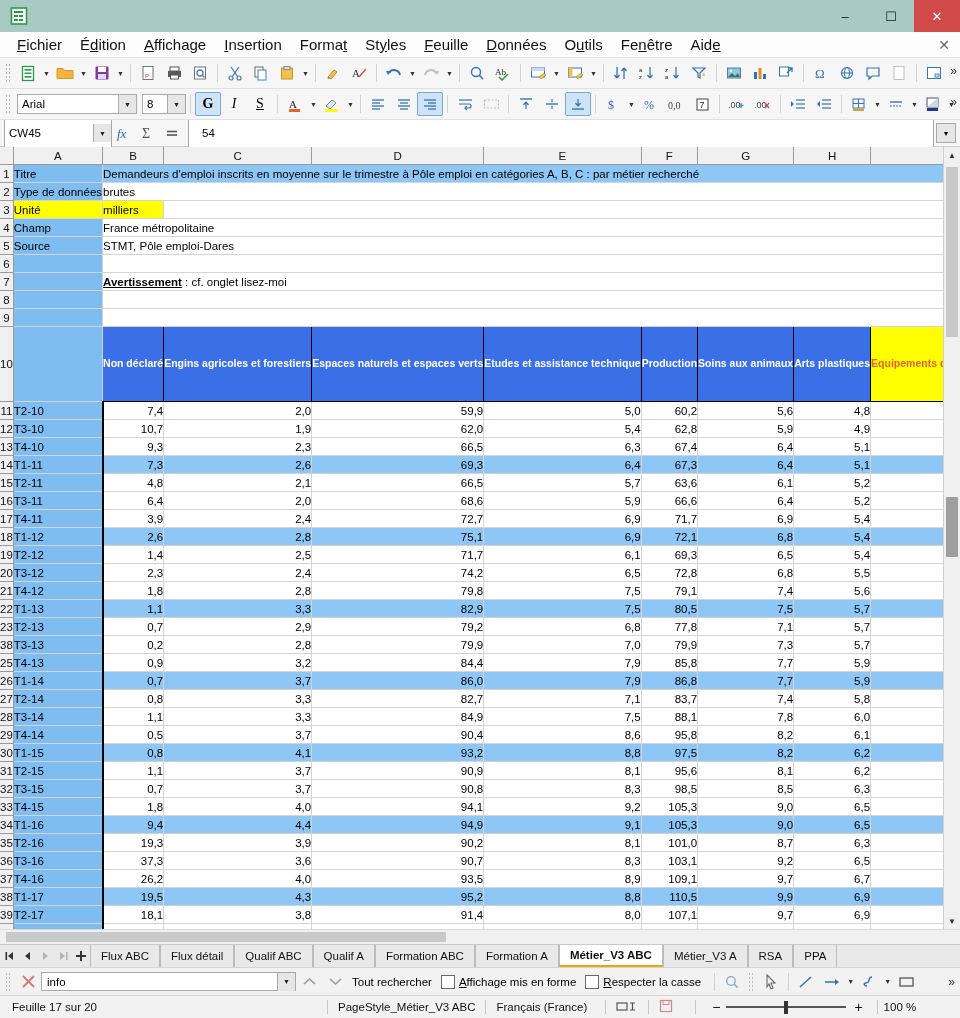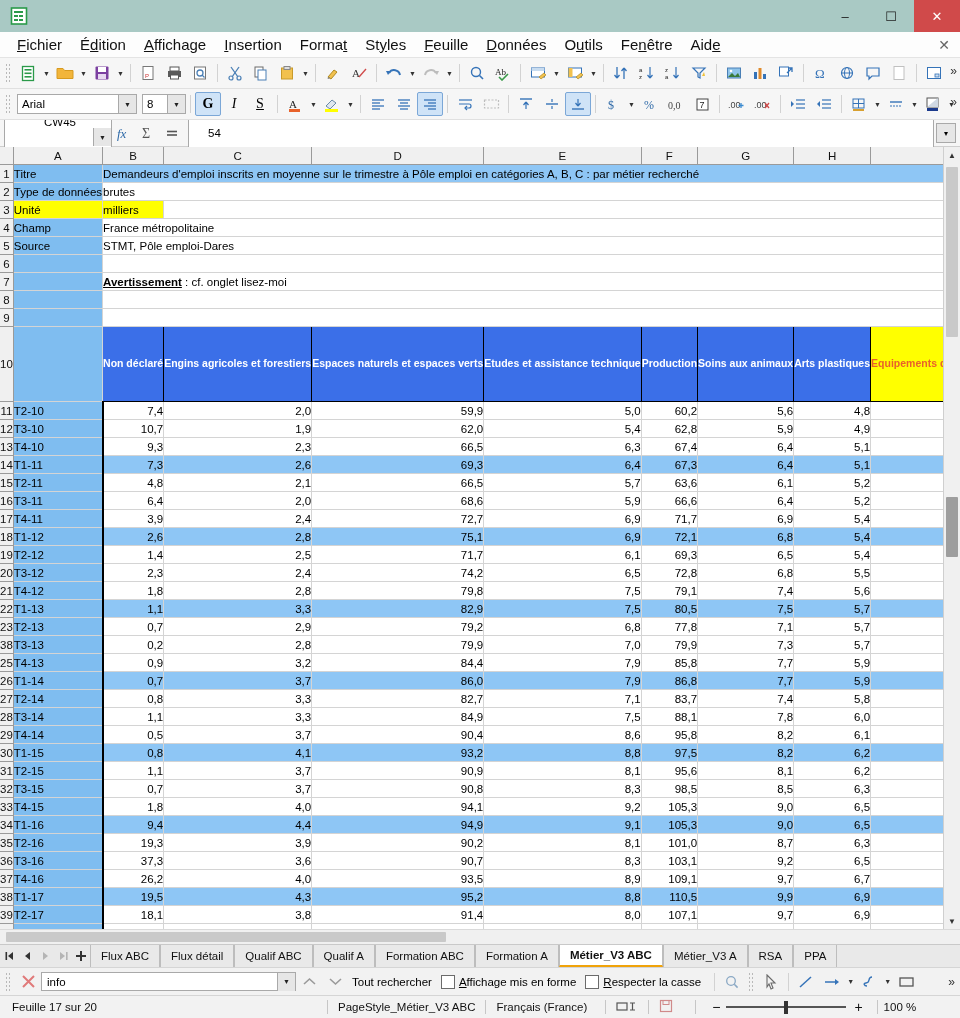--- a/index.html
+++ b/index.html
@@ -45,24 +45,24 @@
   .sizebox{height:20px;width:44px;border:1px solid #a9a9a9;background:#fff;display:flex;align-items:center;
            font-size:11.5px;padding-left:4px;box-sizing:border-box;margin-left:5px;}
   .dd{width:17px;height:18px;margin-left:auto;background:#e6e6e6;border-left:1px solid #a9a9a9;
       display:flex;align-items:center;justify-content:center;font-size:7px;color:#222;}
   .tb.active{background:#cfe3f7;border:1px solid #7ba7d7;box-sizing:border-box;}
 
   
   .formulabar{height:26px;background:#f6f6f6;display:flex;align-items:center;flex:0 0 26px;
               border-bottom:1px solid #cfcfcf;padding:0 4px;}
   .namebox{width:108px;height:36px;border:1px solid #a9a9a9;background:#fff;display:flex;align-items:center;
-           font-size:11.5px;padding-left:4px;box-sizing:border-box;flex-direction:column;}
+           font-size:11.5px;padding-left:4px;box-sizing:border-box;}
   .fbicon{width:24px;height:22px;display:flex;align-items:center;justify-content:center;}
   .inputline{flex:1;height:33px;background:#fff;border:1px solid #a9a9a9;display:flex;align-items:center;
-             font-size:11.5px;padding-left:19px;box-sizing:border-box;margin-left:4px;}
+             font-size:11.5px;padding-left:13px;box-sizing:border-box;margin-left:4px;}
   .fbdd{width:20px;height:20px;background:#e6e6e6;border:1px solid #a9a9a9;box-sizing:border-box;
         display:flex;align-items:center;justify-content:center;font-size:8px;margin-left:2px;}
 
   
   .gridwrap{flex:1;display:flex;flex-direction:column;background:#fff;overflow:hidden;position:relative;}
   .gridarea{display:flex;flex:1;overflow:hidden;}
   .sheetpane{flex:1;overflow:hidden;position:relative;}
   table.sheet{border-collapse:collapse;table-layout:fixed;font-size:11px;}
   table.sheet td,table.sheet th{padding:0;margin:0;overflow:hidden;white-space:nowrap;}
 

